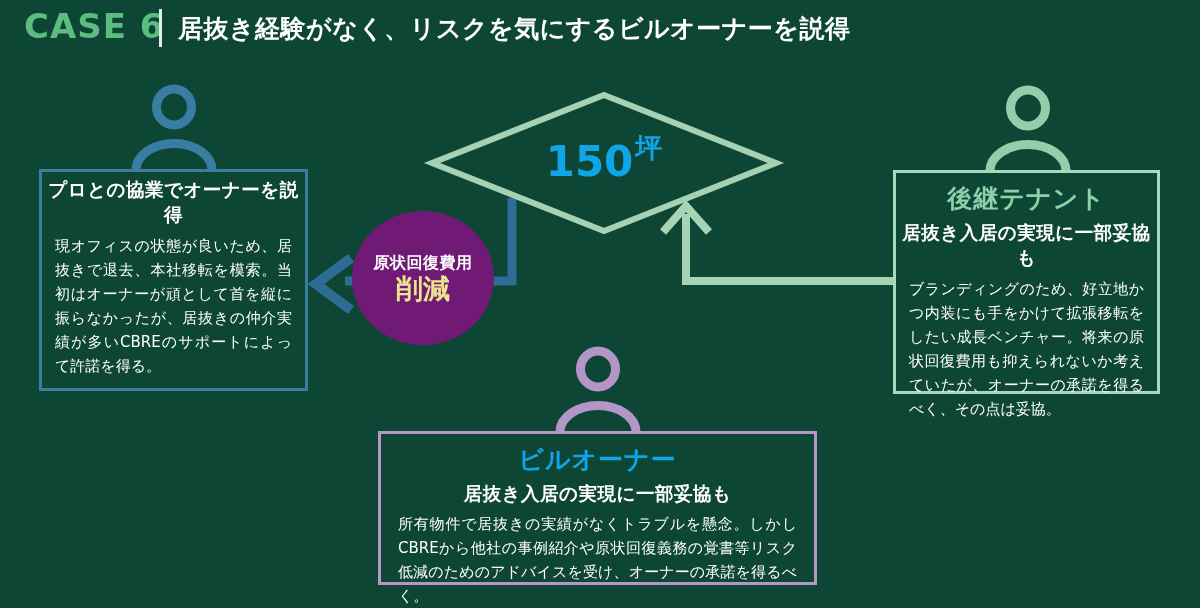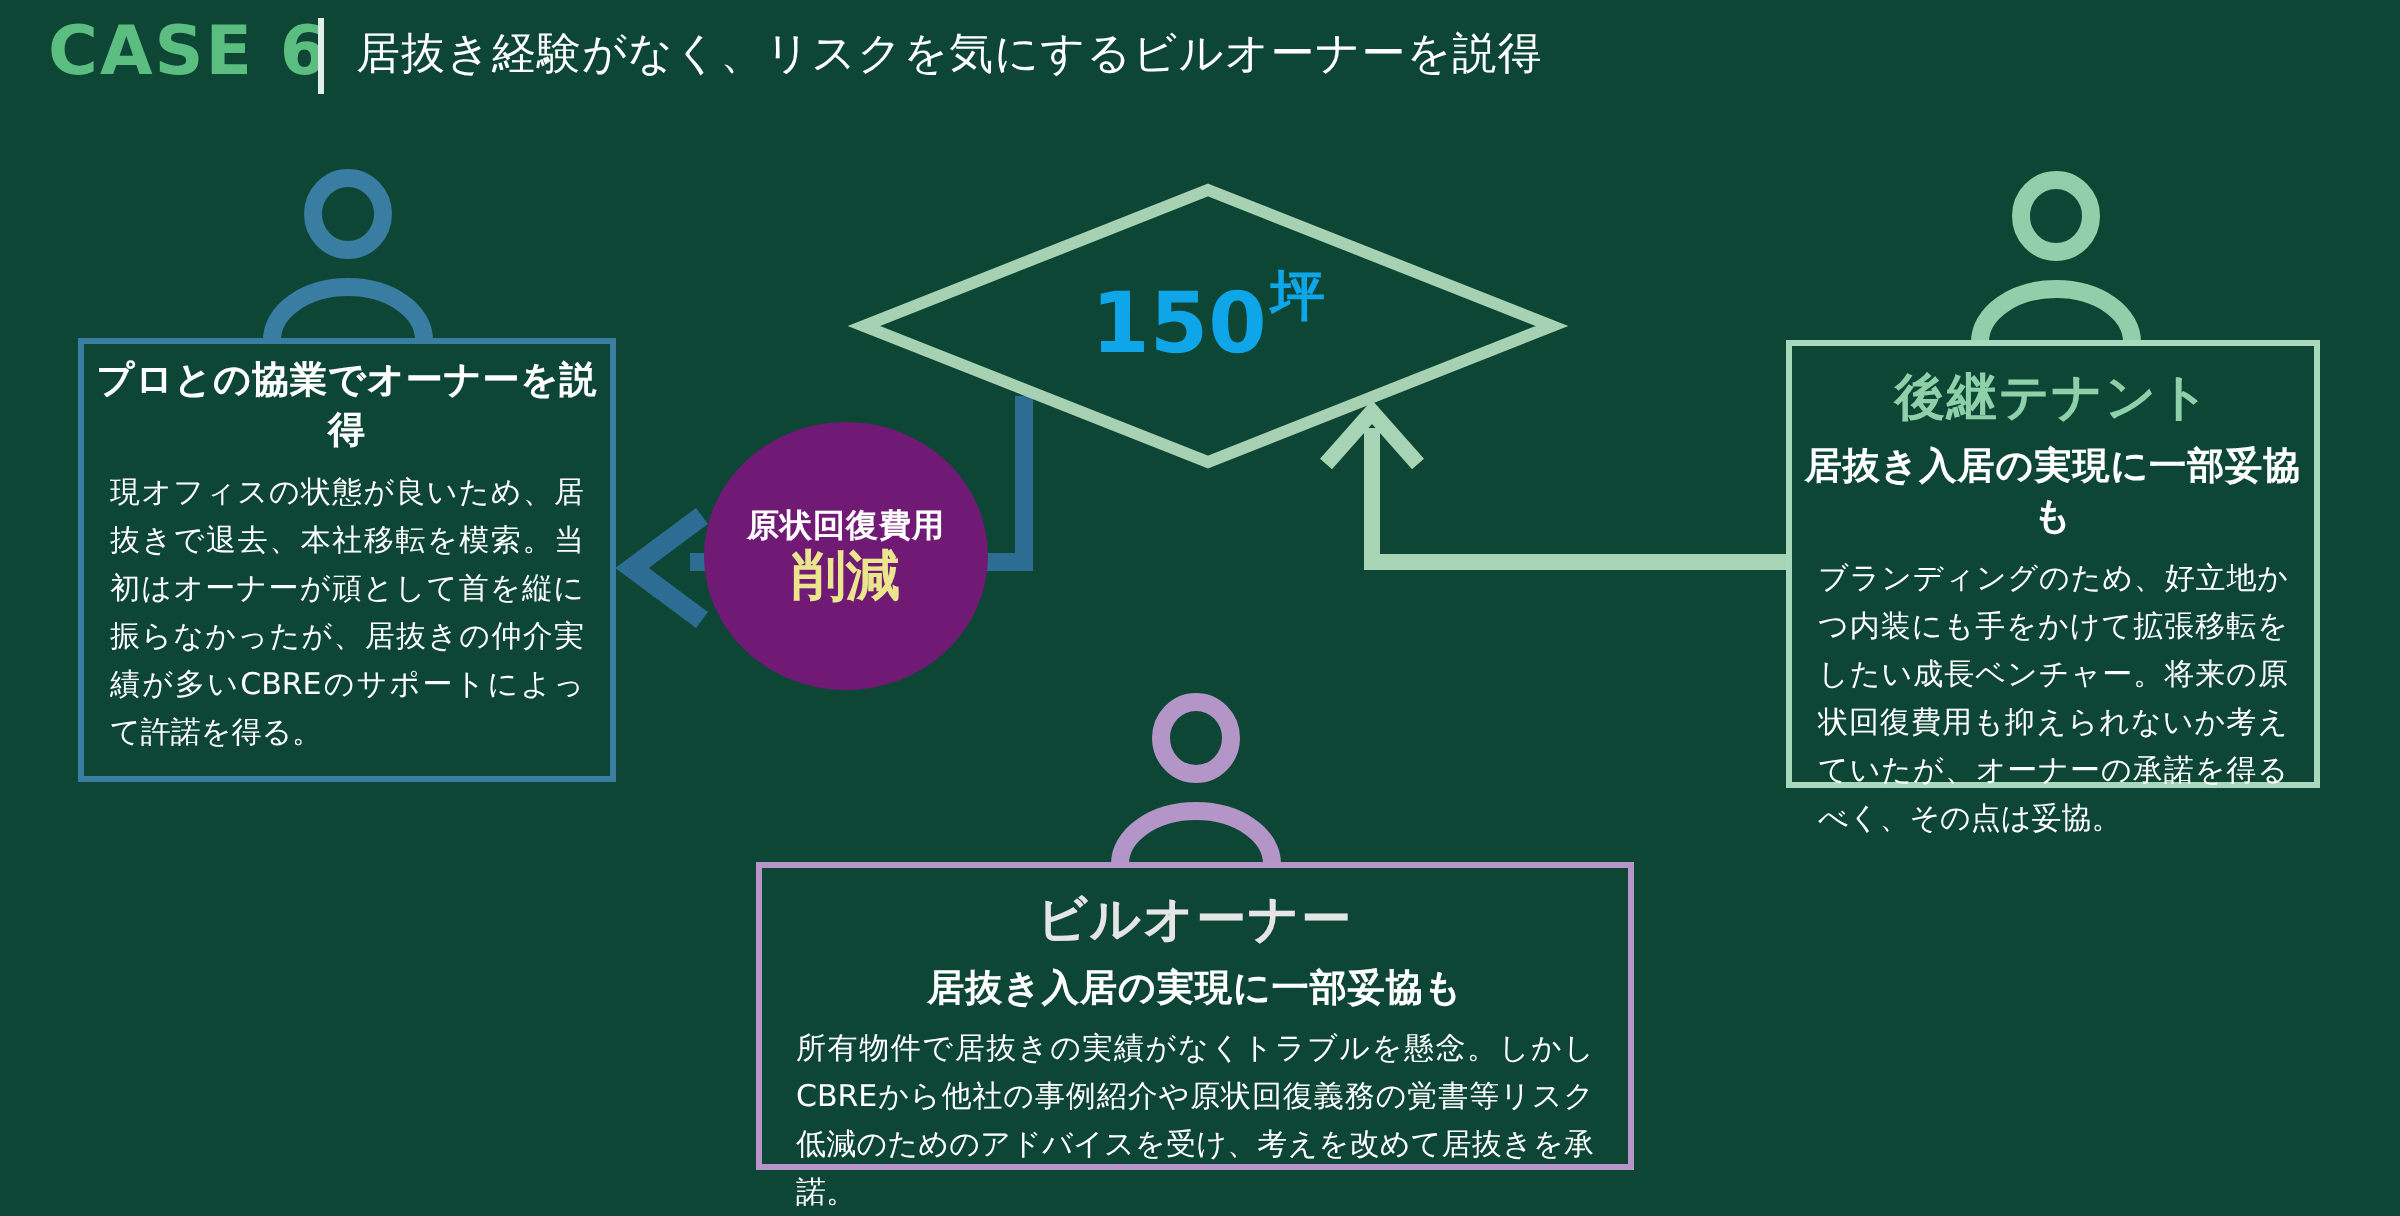--- a/index.html
+++ b/index.html
@@ -13,21 +13,21 @@
   
   .case-label{
     left:24px;top:6px;
     font-size:34px;font-weight:bold;color:#5bbd80;letter-spacing:1px;
   }
   .header-divider{
     left:159px;top:9px;width:3px;height:38px;background:#e2efe8;
   }
   .page-title{
     left:178px;top:12px;
-    font-size:22px;font-weight:normal;color:#ffffff;letter-spacing:0.5px;
+    font-size:25px;font-weight:bold;color:#ffffff;letter-spacing:0.5px;
   }
 
   
   #diagram-svg{left:0;top:0;width:1200px;height:608px;}
 
   
   .diamond-label{
     left:504px;top:130px;width:200px;height:64px;
     display:flex;align-items:flex-start;justify-content:center;
     color:#0ea5e9;font-weight:bold;
@@ -54,21 +54,21 @@
   .case-box .box-subtitle{font-size:18.5px;font-weight:bold;color:#ffffff;margin-top:5px;letter-spacing:0.5px;}
   .case-box .box-body{
     text-align:justify;font-size:15px;line-height:1.6;color:#ffffff;
     margin:7px 13px 0 13px;
   }
   .box-departing{left:39px;top:169px;width:269px;height:222px;border-color:#3a7da3;}
   .box-departing .box-title{color:#4a90b8;}
   .box-successor{left:893px;top:170px;width:267px;height:224px;border-color:#a9d9bd;}
   .box-successor .box-title{color:#8ed0aa;}
   .box-owner{left:378px;top:431px;width:439px;height:154px;border-color:#b795c8;}
-  .box-owner .box-title{color:#e5e5e5;}
+  .box-owner .box-title{color:#0ea5e9;}
   .box-owner .box-body{margin:6px 17px 0 17px;}
 
   
   .person-icon{width:92px;height:86px;}
   .person-departing{left:128px;top:84px;}
   .person-successor{left:982px;top:85px;}
   .person-owner{left:552px;top:346px;}
 </style>
 </head>
 <body>
@@ -117,14 +117,14 @@
   <div class="box-body">ブランディングのため、好立地かつ内装にも手をかけて拡張移転をしたい成長ベンチャー。将来の原状回復費用も抑えられないか考えていたが、オーナーの承諾を得るべく、その点は妥協。</div>
 </div>
 
 <svg class="abs person-icon person-owner" viewBox="0 0 92 86">
   <ellipse cx="46" cy="23" rx="17.5" ry="18" fill="none" stroke="#b495c7" stroke-width="9"></ellipse>
   <path d="M8 86 A38 26.5 0 0 1 84 86" fill="none" stroke="#b495c7" stroke-width="9"></path>
 </svg>
 <div class="abs case-box box-owner">
   <div class="box-title">ビルオーナー</div>
   <div class="box-subtitle">居抜き入居の実現に一部妥協も</div>
-  <div class="box-body">所有物件で居抜きの実績がなくトラブルを懸念。しかしCBREから他社の事例紹介や原状回復義務の覚書等リスク低減のためのアドバイスを受け、考えを改めて居抜きを承諾。</div>
+  <div class="box-body">所有物件で居抜きの実績がなくトラブルを懸念。しかしCBREから他社の事例紹介や原状回復義務の覚書等リスク低減のためのアドバイスを受け、オーナーの承諾を得るべく。</div>
 </div>
 
 </body></html>

